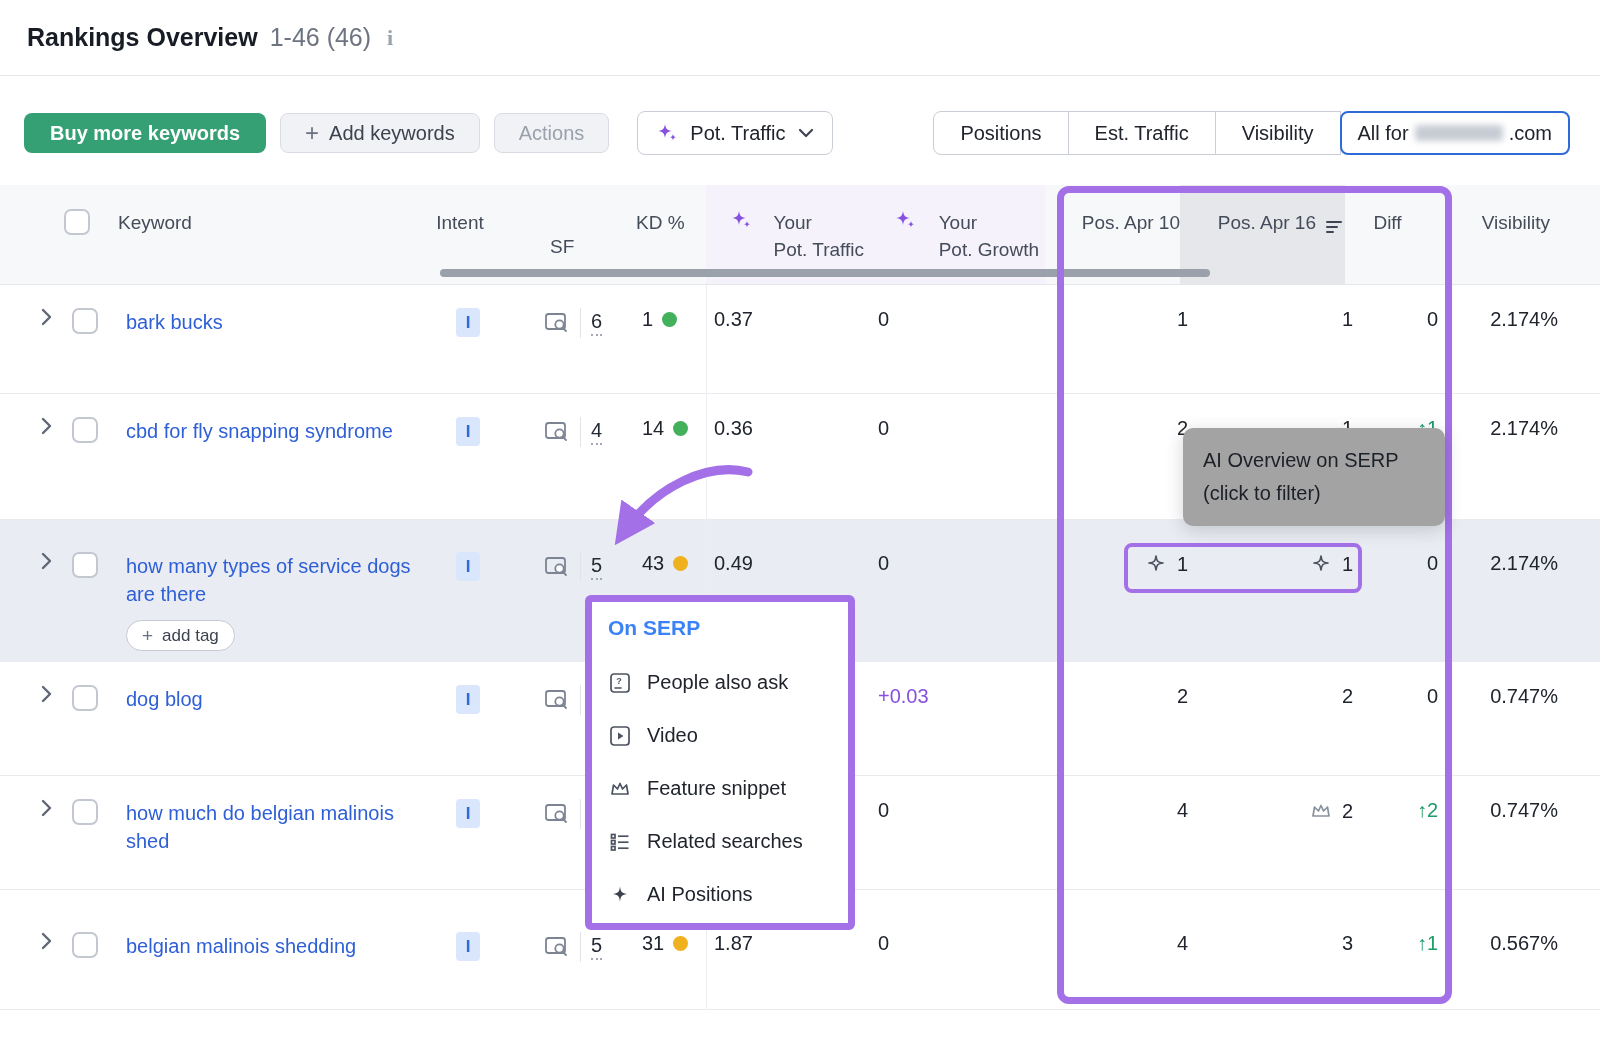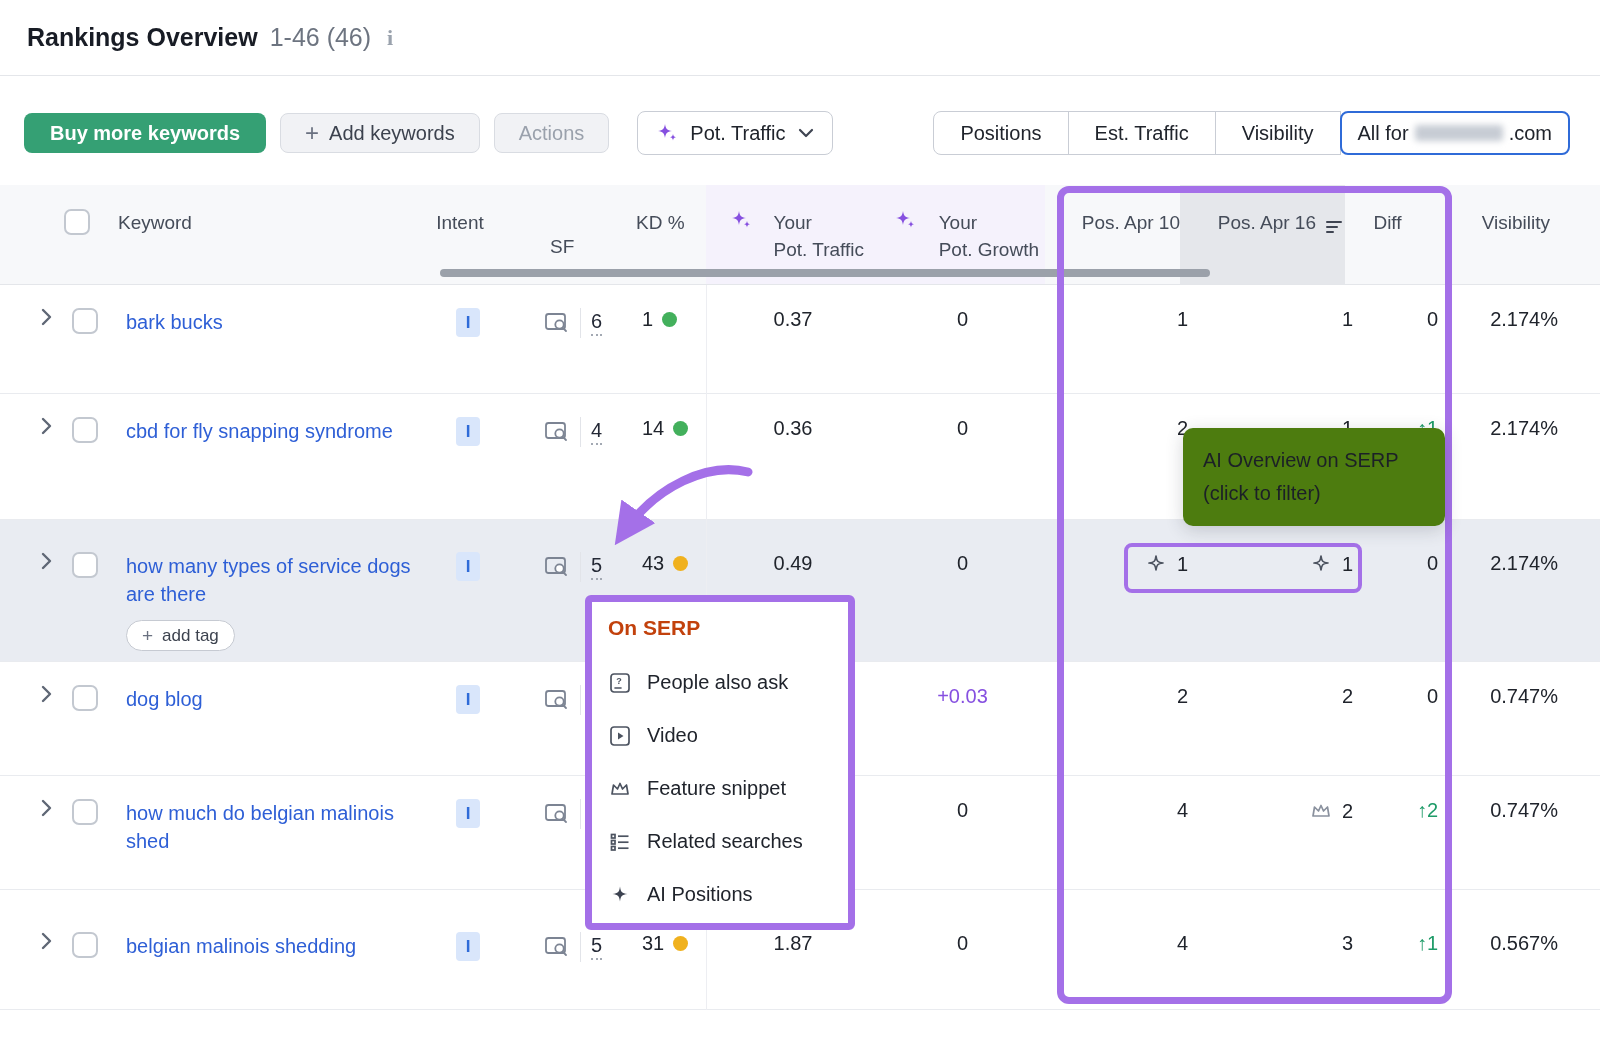--- a/index.html
+++ b/index.html
@@ -71,33 +71,33 @@
   .tag-btn .plus{font-size:19px;color:#6a7180;line-height:1;}
   .intent-badge{display:inline-flex;align-items:center;justify-content:center;width:24px;height:29px;border-radius:4px;background:#d9e6fb;color:#2f6bd8;font-weight:bold;font-size:17px;cursor:pointer;}
   .col-sf{display:flex;align-items:center;padding-left:48px;}
   .sf-ico{cursor:pointer;display:inline-flex;}
   .sf-sep{width:1px;height:30px;background:#e2e4e9;margin:0 10px;}
   .sf-num{font-size:20px;color:#242936;border-bottom:2px dotted #a3a9b3;padding-bottom:1px;cursor:pointer;min-height:22px;}
   .row .col-kd{display:flex;align-items:center;gap:9px;padding-left:28px;font-size:20px;}
   .dot{width:15px;height:15px;border-radius:50%;display:inline-block;}
   .dot.green{background:#43b05c;}
   .dot.yellow{background:#f0b11e;}
-  .row .col-traffic,.row .col-growth{text-align:center;font-size:20px;padding-right:6px;}
+  .row .col-traffic,.row .col-growth{text-align:left;font-size:20px;padding-right:6px;}
   .row .col-pos10,.row .col-pos16{display:flex;justify-content:flex-end;align-items:center;gap:9px;font-size:20px;}
   .row .col-diff{text-align:right;font-size:20px;}
   .row .col-vis{text-align:right;font-size:20px;padding-right:10px;}
   .diff-up{color:#1e9b68;}
   .growth-plus{color:#8650e0;}
 
   
   .big-rect{position:absolute;left:1057px;top:186px;width:395px;height:818px;border:7px solid #a470e8;border-radius:12px;box-sizing:border-box;z-index:20;pointer-events:none;}
   .mini-rect{position:absolute;left:1124px;top:543px;width:238px;height:50px;border:4px solid #a470e8;border-radius:8px;box-sizing:border-box;z-index:21;pointer-events:none;}
-  .tooltip{position:absolute;left:1183px;top:428px;width:262px;box-sizing:border-box;background:#4d7c0f;border-radius:10px;box-shadow:0 4px 18px rgba(40,45,60,.20);padding:16px 20px;font-size:20px;line-height:33px;color:#1c2027;z-index:30;}
+  .tooltip{position:absolute;left:1183px;top:428px;width:262px;box-sizing:border-box;background:#a3a3a3;border-radius:10px;box-shadow:0 4px 18px rgba(40,45,60,.20);padding:16px 20px;font-size:20px;line-height:33px;color:#1c2027;z-index:30;}
   .popup{position:absolute;left:585px;top:595px;width:270px;height:335px;box-sizing:border-box;background:#fff;border:7px solid #a470e8;border-radius:6px;padding:14px 0 0 16px;z-index:30;}
-  .popup-title{font-size:21px;font-weight:bold;color:#c2410c;margin-bottom:16px;}
+  .popup-title{font-size:21px;font-weight:bold;color:#3b82f6;margin-bottom:16px;}
   .popup-item{display:flex;align-items:center;gap:15px;height:53px;font-size:20px;color:#20242c;cursor:pointer;}
   .arrow-svg{position:absolute;left:0;top:0;z-index:32;pointer-events:none;}
 </style>
 </head>
 <body>
 
 <div class="page">
 
   <div class="title-bar">
     <span class="title">Rankings Overview</span>

